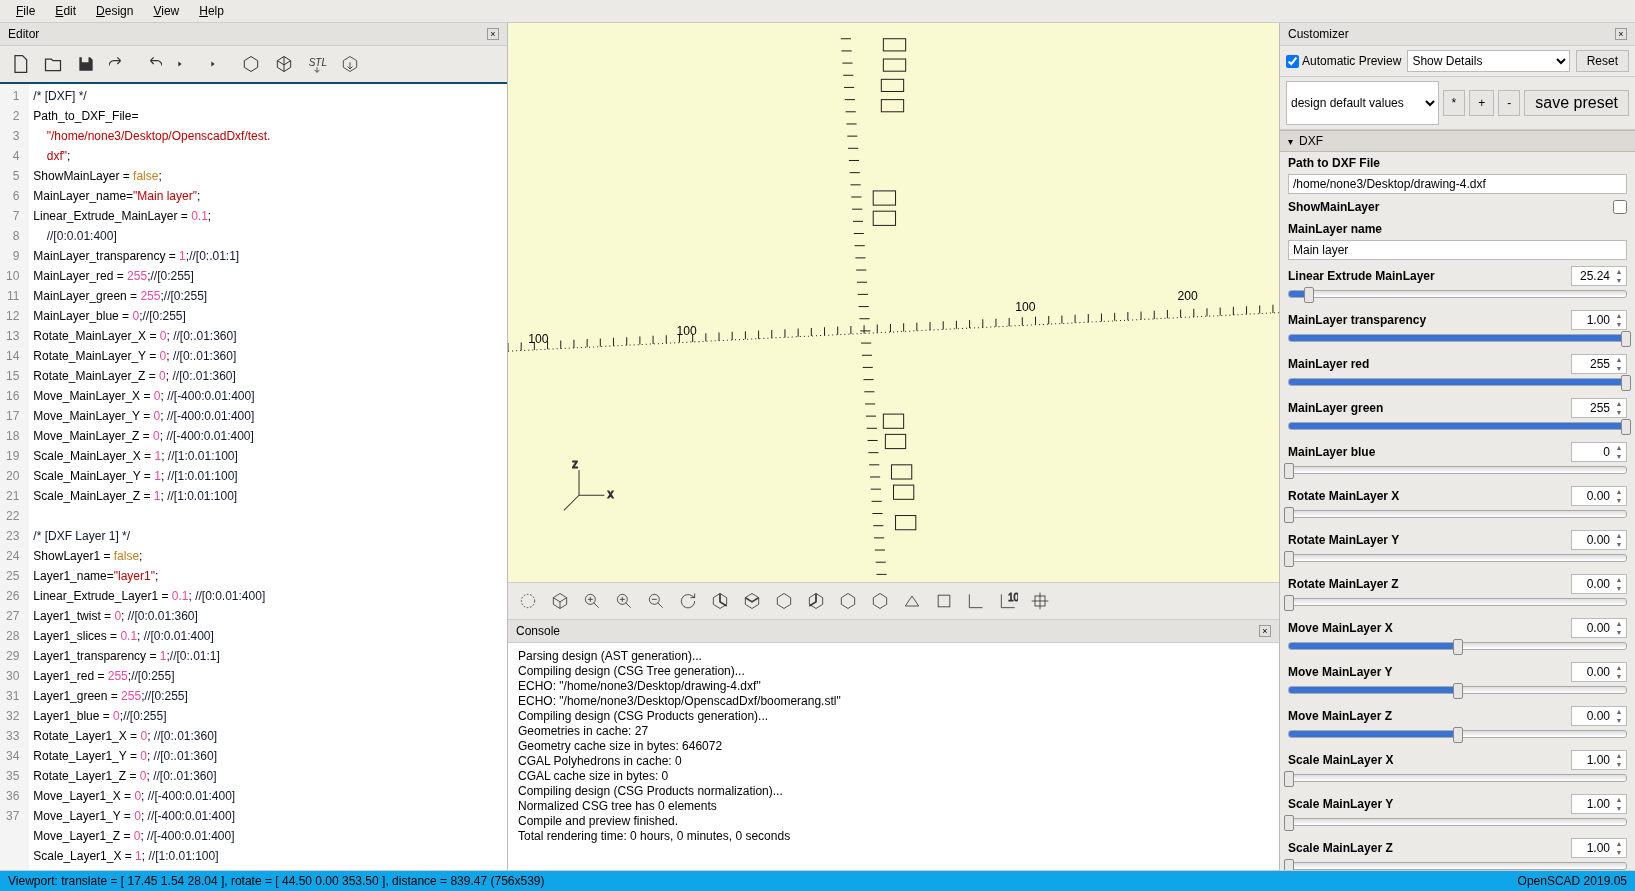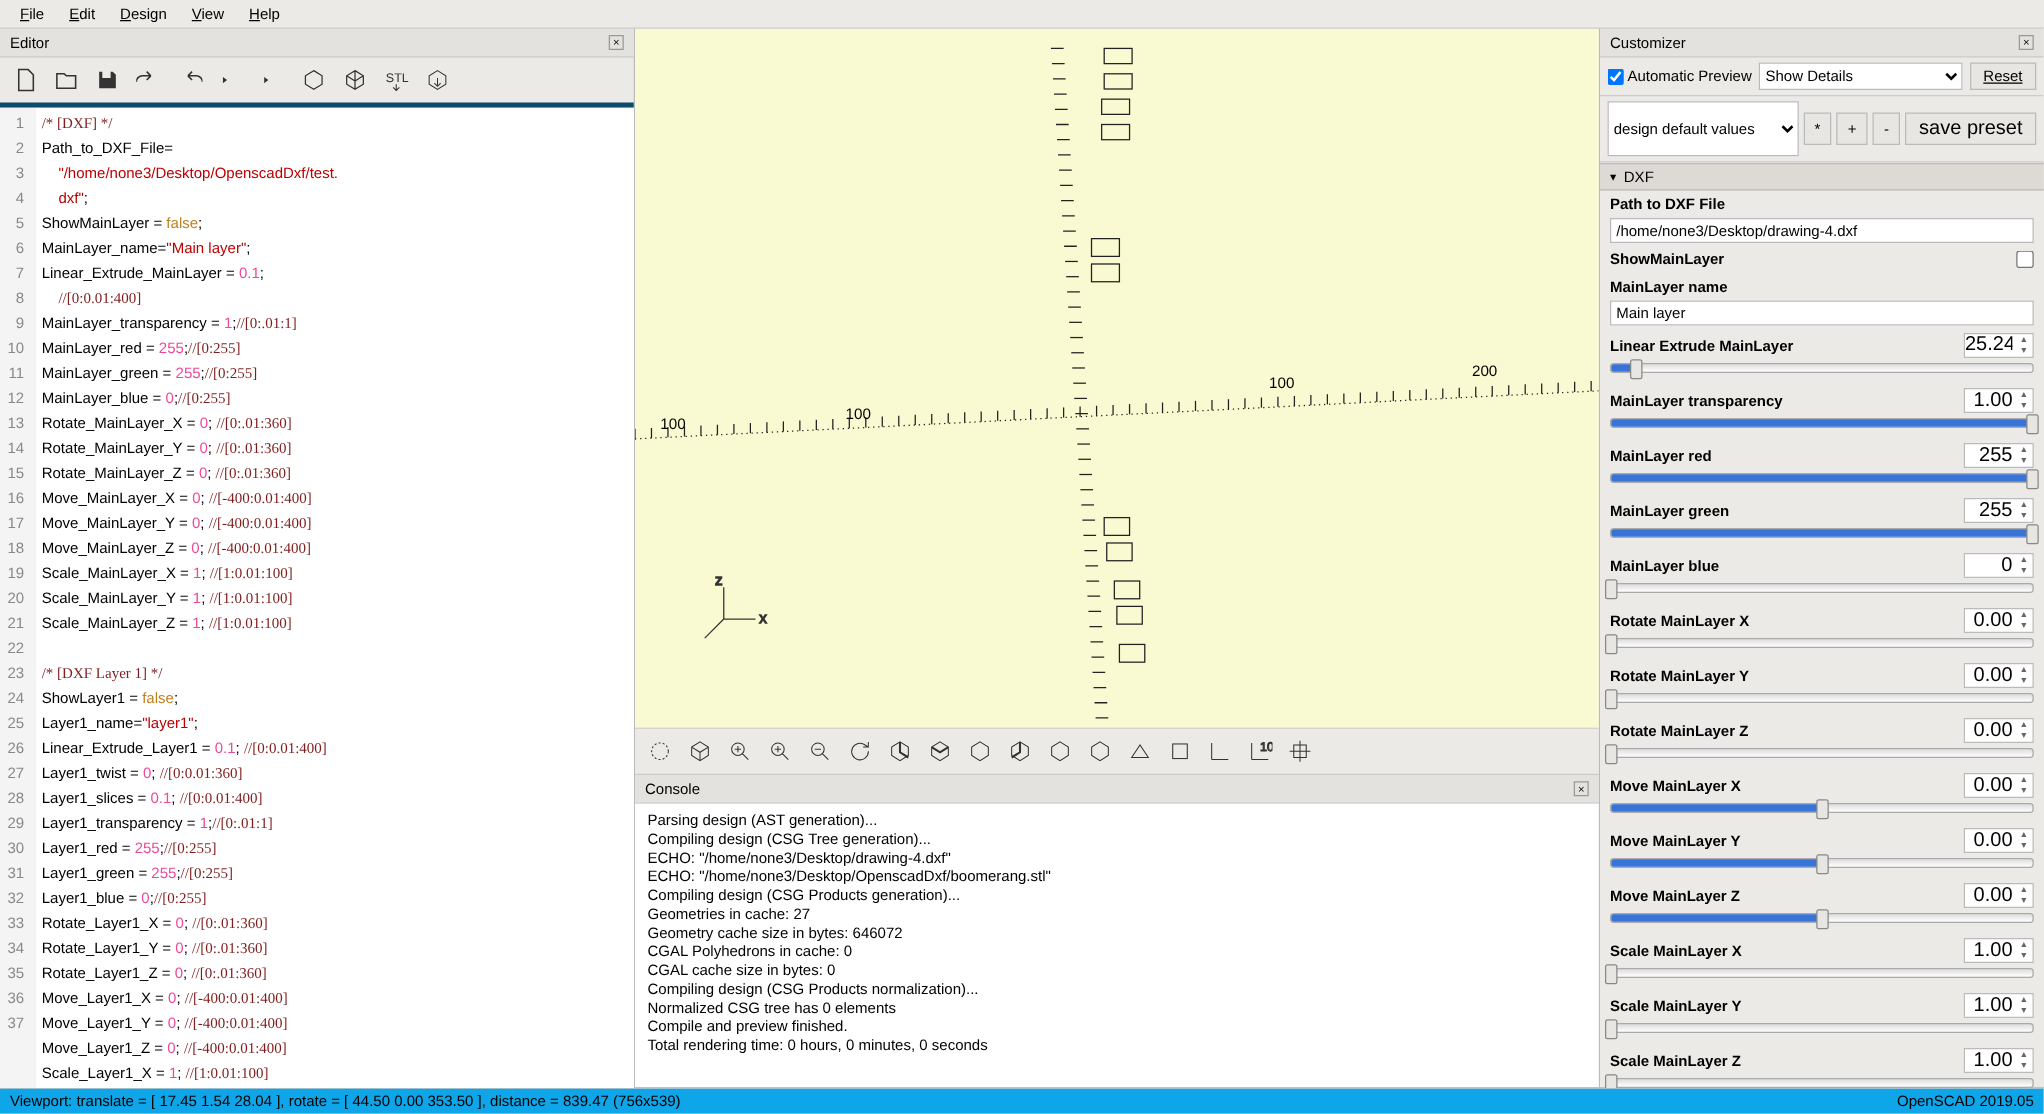--- a/index.html
+++ b/index.html
@@ -4,55 +4,55 @@
 <style>
 * { margin:0; padding:0; box-sizing:border-box; font-family: sans-serif; font-size:12px; }
 body { background:#eceae7; width:1635px; height:891px; overflow:hidden; display:flex; flex-direction:column; }
 .menubar { display:flex; background:#eceae7; padding:2px 6px; border-bottom:1px solid #ccc; }
 .menubar span { padding:2px 10px; cursor:default; }
 .menubar span:first-letter { text-decoration:underline; }
 .main { flex:1; display:flex; overflow:hidden; }
 .left-pane { width:508px; display:flex; flex-direction:column; border-right:1px solid #bbb; }
 .pane-title { background:#e4e2df; padding:4px 8px; border-bottom:1px solid #ccc; display:flex; align-items:center; }
 .pane-title .close { margin-left:auto; width:12px; height:12px; border:1px solid #999; font-size:9px; text-align:center; line-height:10px; }
-.toolbar { display:flex; padding:4px 6px; gap:5px; border-bottom:4px solid #0c4a6e; }
+.toolbar { display:flex; padding:4px 6px; gap:5px; border-bottom:2px solid #0c4a6e;font-style:italic; }
 .tool-btn { width:28px; height:28px; display:flex; align-items:center; justify-content:center; cursor:pointer; }
 .tool-btn svg { width:20px; height:20px; }
 .code-area { flex:1; background:#fff; overflow-y:scroll; font-family: monospace; font-size:14px; white-space:pre; display:flex; }
 .gutter { background:#f4f4f4; color:#888; text-align:right; padding:2px 10px 2px 6px; line-height:20px; user-select:none; }
 .code { padding:2px 4px; line-height:20px; }
 .code .str { color:#b00; }
 .code .num { color:#ec4899; }
 .code .bool { color:#c08020; }
-.code .cmt { color:#7f1d1d;font-family:Liberation Serif, serif; }
+.code .cmt { color:#0f172a; }
 .center-pane { flex:1; display:flex; flex-direction:column; border-right:1px solid #bbb; }
 .viewport { flex:1; background:#fafad2; position:relative; overflow:hidden; }
 .viewport svg { width:100%; height:100%; }
 .view-toolbar { display:flex; padding:4px 6px; gap:4px; border-top:1px solid #ccc; border-bottom:1px solid #ccc; background:#eceae7; }
 .vbtn { width:28px; height:28px; display:flex; align-items:center; justify-content:center; cursor:pointer; }
 .vbtn svg { width:20px; height:20px; stroke:#333; fill:none; }
 .console-pane { height:250px; display:flex; flex-direction:column; }
 .console-body { flex:1; background:#fff; padding:6px 10px; overflow-y:scroll; line-height:15px; }
 .right-pane { width:355px; display:flex; flex-direction:column; }
 .cust-top { padding:4px 6px; display:flex; gap:6px; align-items:center; border-bottom:1px solid #ccc; }
 .cust-top label { display:flex; align-items:center; gap:3px; }
 .cust-top select { flex:1; height:22px; background:#fff; border:1px solid #bbb; }
-.cust-top button { height:22px; padding:0 10px; background:#e8e6e3; border:1px solid #bbb;text-decoration:underline; }
+.cust-top button { height:22px; padding:0 10px; background:#e8e6e3; border:1px solid #bbb; }
 .preset-row { padding:4px 6px; display:flex; gap:4px; align-items:center; border-bottom:1px solid #ccc; }
 .preset-row select { flex:1; height:44px; background:#fff; border:1px solid #bbb; }
 .preset-row button { height:26px; padding:0 8px; background:#e8e6e3; border:1px solid #bbb; }
 .preset-row .save { font-size:16px; padding:0 10px; }
 .params { flex:1; overflow-y:scroll; }
 .group-header { background:#ddd9d4; padding:3px 8px; border-top:1px solid #bbb; border-bottom:1px solid #bbb; cursor:pointer; display:flex; align-items:center; gap:6px; }
 .group-header::before { content:"▸"; font-size:10px; }
 .group-header.open::before { content:"▾"; }
 .param { padding:2px 8px; }
 .param-head { display:flex; align-items:center; font-weight:bold; padding:2px 0; }
 .spinbox { margin-left:auto; position:relative; }
-.spinbox input { width:56px; height:20px; border:1px solid #bbb; text-align:right; padding-right:16px; font-size:16px; }
+.spinbox input { width:56px; height:20px; border:1px solid #bbb; text-align:right; padding-right:16px; font-size:12px; }
 .spinarrows { position:absolute; right:1px; top:1px; width:14px; height:18px; display:flex; flex-direction:column; }
 .spinarrows div { flex:1; font-size:7px; text-align:center; line-height:9px; color:#666; }
 .param-head input[type=checkbox] { margin-left:auto; width:14px; height:14px; }
 .param-full input[type=text] { width:100%; height:20px; border:1px solid #bbb; padding:0 4px; margin-top:2px; }
 .slider-row { padding:2px 0 6px 0; }
 .slider { width:100%; height:8px; background:linear-gradient(to bottom,#ddd,#fff); border:1px solid #aaa; border-radius:3px; position:relative; }
 .slider .fill { position:absolute; left:0; top:0; bottom:0; background:#3874d8; border-radius:2px; }
 .slider .thumb { position:absolute; top:-4px; width:10px; height:16px; background:#e8e6e3; border:1px solid #888; border-radius:2px; margin-left:-5px; }
 .statusbar { background:#0ea5e9; border-top:1px solid #ccc; padding:3px 8px; display:flex; }
 .statusbar .right { margin-left:auto; }

